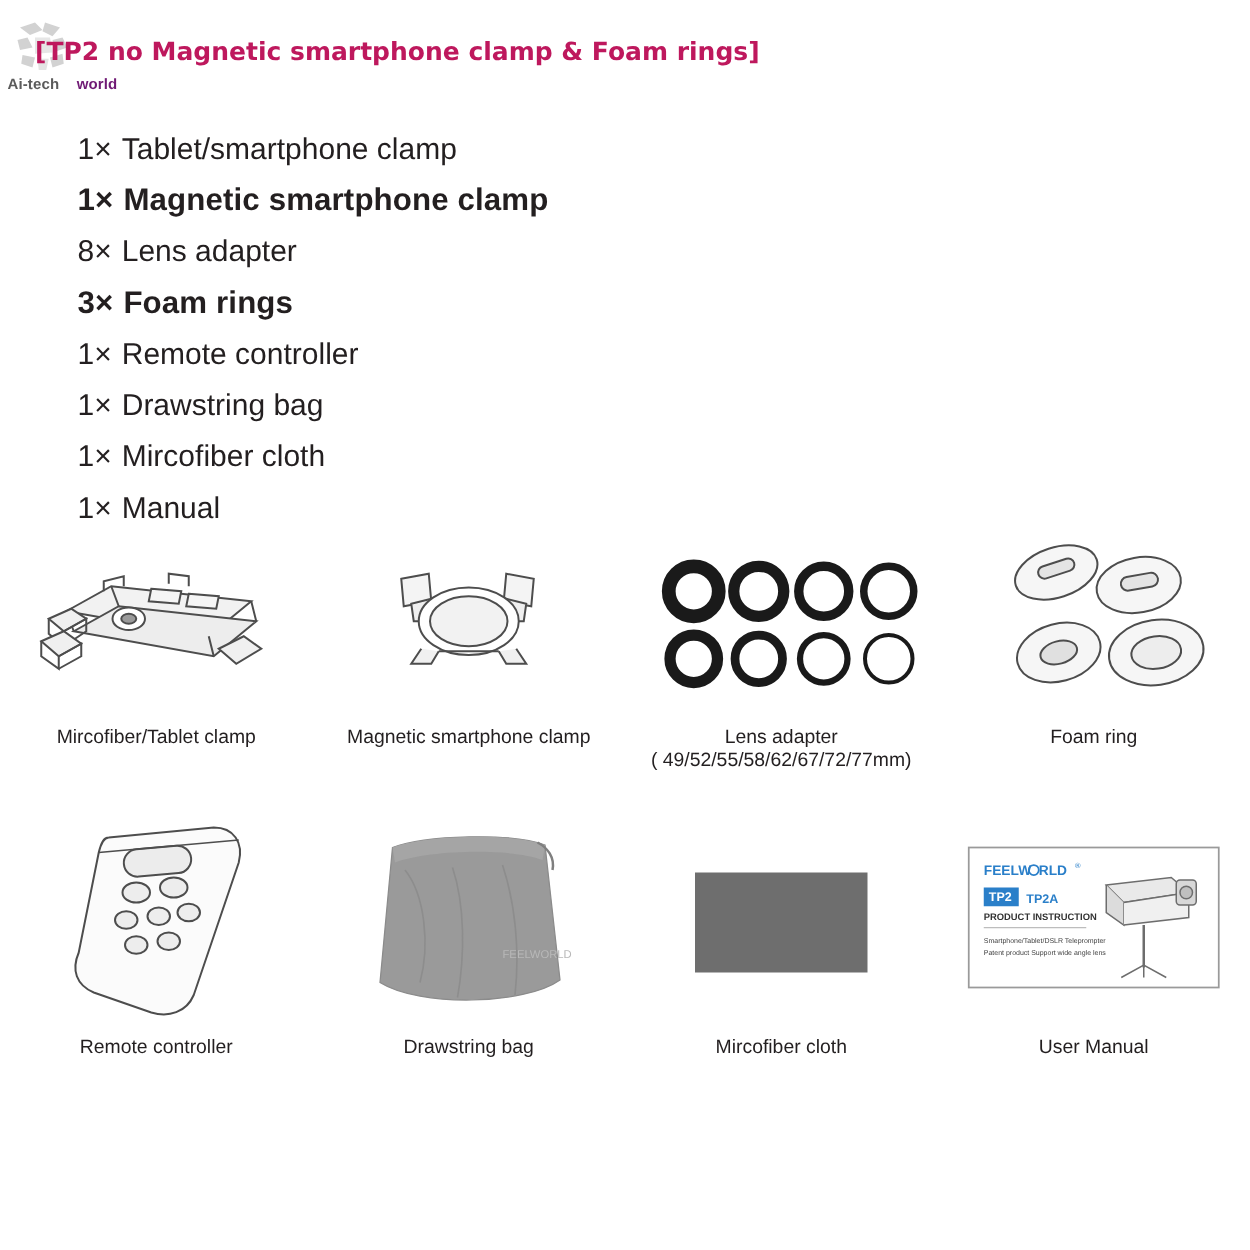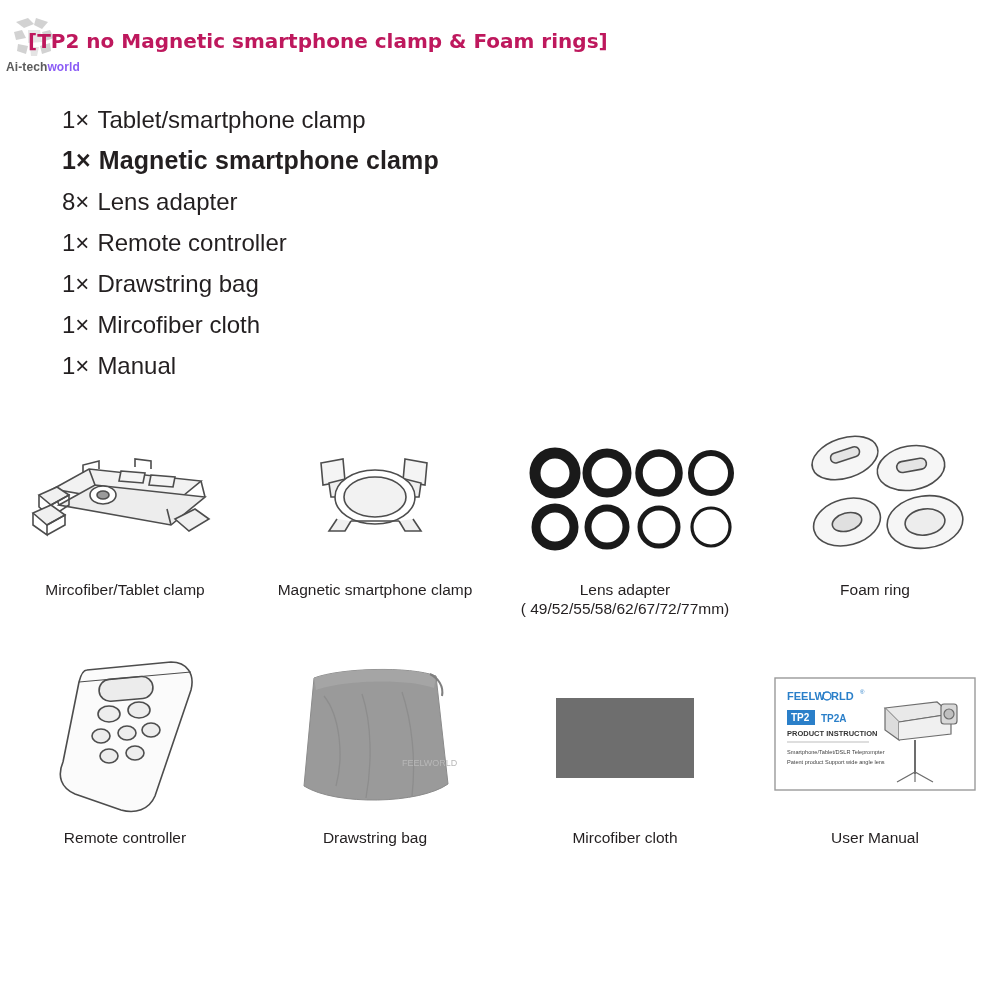--- a/index.html
+++ b/index.html
@@ -35,21 +35,21 @@
   }
   #watermark .wm-text {
     position: absolute;
     left: 0;
     top: 44px;
     font-size: 12px;
     font-weight: bold;
     letter-spacing: .1px;
   }
   #watermark .wm-a { color: #5b5b5b; }
-  #watermark .wm-b { color: #8b5cf6; }
+  #watermark .wm-b { color: #701a75; padding-left: 14px; }
 
   
   .heading-row {
     position: absolute;
     left: 28px;
     top: 30px;
     display: flex;
     align-items: baseline;
   }
   .heading-main {
@@ -166,20 +166,23 @@
 
 <ul id="accessory-list">
   <li>
     <span class="qty">1×</span><span>Tablet/smartphone clamp</span>
   </li>
   <li class="bold">
     <span class="qty">1×</span><span>Magnetic smartphone clamp</span>
   </li>
   <li>
     <span class="qty">8×</span><span>Lens adapter</span>
+  </li>
+  <li class="bold">
+    <span class="qty">3×</span><span>Foam rings</span>
   </li>
   <li>
     <span class="qty">1×</span><span>Remote controller</span>
   </li>
   <li>
     <span class="qty">1×</span><span>Drawstring bag</span>
   </li>
   <li>
     <span class="qty">1×</span><span>Mircofiber cloth</span>
   </li>

